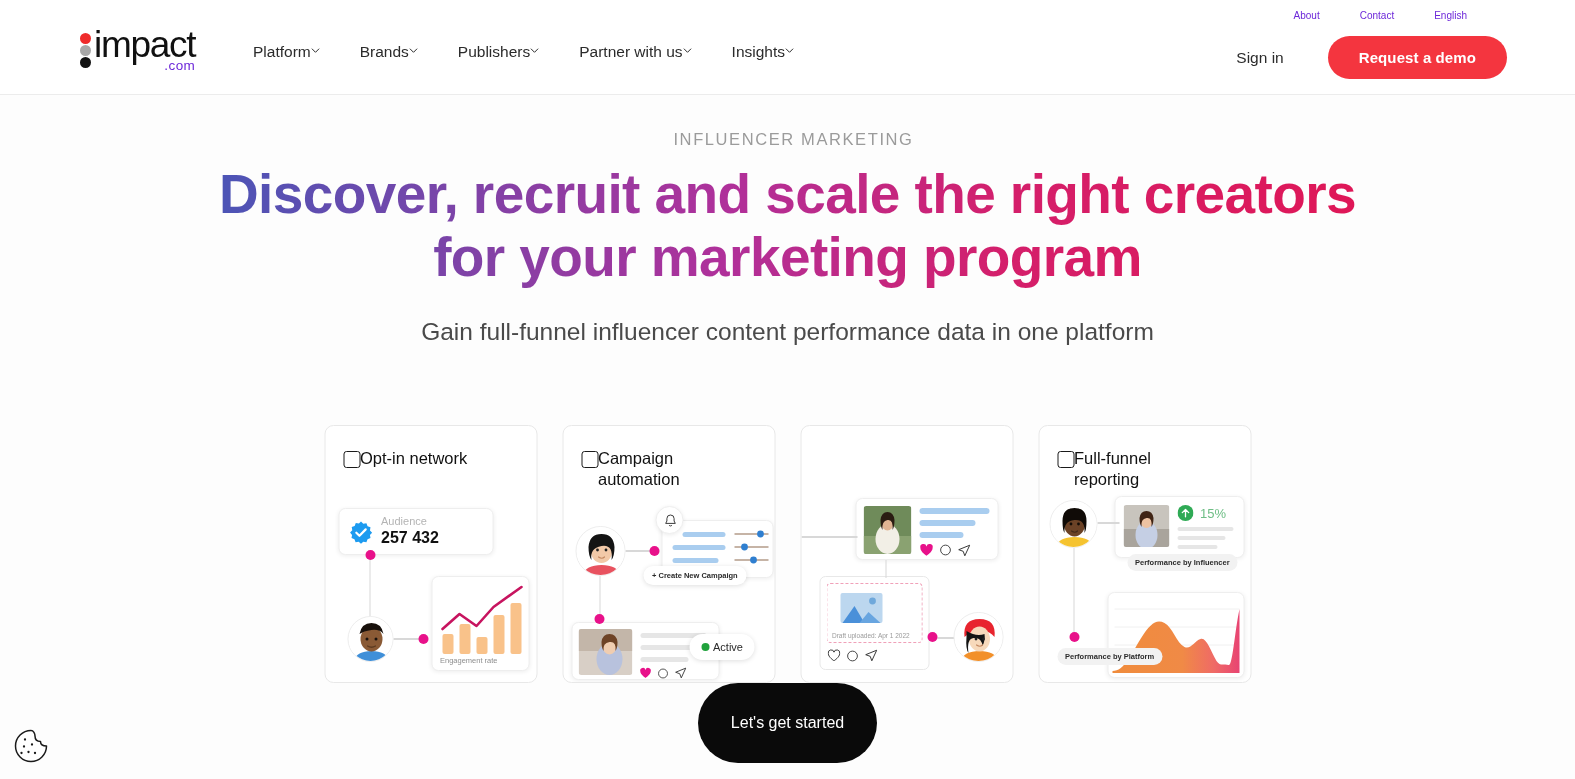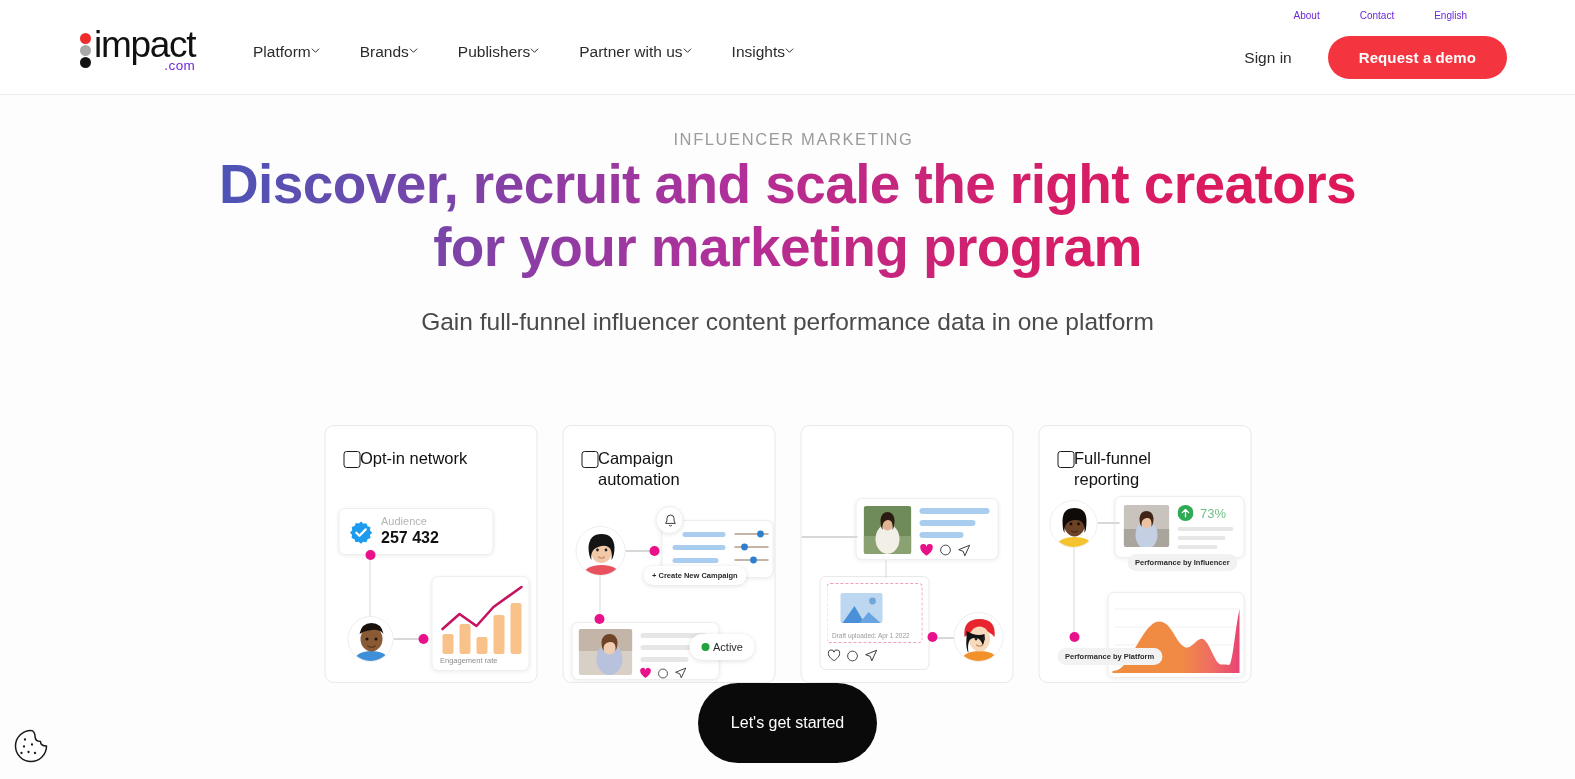--- a/index.html
+++ b/index.html
@@ -54,36 +54,36 @@
   }
   .chev { width: 9px; height: 9px; position: relative; top: -2px; }
   .chev svg { display: block; }
 
   .header-right {
     position: absolute; right: 68px; top: 36px;
     display: flex; align-items: center; gap: 22px;
   }
   .signin {
     font-size: 15.5px; color: #2b2b2b; text-decoration: none; cursor: pointer;
-    margin-right: 14px;
+    margin-right: 22px;
   }
   .demo-btn {
     background: #f4353f; color: #fff; border: none; border-radius: 999px;
     padding: 13px 31px; font-size: 15px; font-weight: 700; cursor: pointer;
     font-family: "Liberation Sans", sans-serif; letter-spacing: 0.1px;
   }
 
   
   .hero { position: absolute; top: 95px; left: 0; right: 0; bottom: 0; text-align: center; }
   .eyebrow {
     margin-top: 35px; font-size: 16.5px; letter-spacing: 1.6px;
     color: #9b9b9b; font-weight: 400; padding-left: 12px;
   }
   .headline {
-    margin-top: 4px; font-size: 55px; font-weight: 700; line-height: 1.14;
+    margin-top: 14px; font-size: 55px; font-weight: 700; line-height: 1.14;
     letter-spacing: -0.6px;
     background: linear-gradient(95deg, #4557b8 0%, #7b44a8 22%, #b0309a 45%, #d41f6b 68%, #e01655 100%);
     -webkit-background-clip: text; background-clip: text;
     -webkit-text-fill-color: transparent; color: transparent;
     max-width: 1200px; margin-left: auto; margin-right: auto;
   }
   .subhead {
     margin-top: 30px; font-size: 24.5px; color: #4a4a4a; font-weight: 400;
   }
 
@@ -459,21 +459,21 @@
               <ellipse cx="23" cy="30" rx="11" ry="14" fill="#c5cfe4"></ellipse>
               <ellipse cx="23" cy="16" rx="6" ry="7" fill="#edc2a2"></ellipse>
               <path d="M16 13 q1-7 7-7 t7 7 q0 6-2 9 q1-10-5-9 t-5 9 q-2-3-2-9z" fill="#402415"></path>
             </svg>
           </div>
           <div style="position:absolute; left:62px; top:8px; display:flex; align-items:center; gap:7px;">
             <svg width="16" height="16" viewBox="0 0 18 18">
               <circle cx="9" cy="9" r="9" fill="#2faa55"></circle>
               <path d="M9 13.2V5.2M5.4 8.6L9 5l3.6 3.6" stroke="#fff" stroke-width="1.5" fill="none" stroke-linecap="round" stroke-linejoin="round"></path>
             </svg>
-            <span style="font-size:13px; font-weight:400; color:#6fbe86;">73%</span>
+            <span style="font-size:13px; font-weight:400; color:#6fbe86;">15%</span>
           </div>
           <div class="bar-gray" style="left:62px; top:30px; width:56px; height:4px;"></div>
           <div class="bar-gray" style="left:62px; top:39px; width:48px; height:4px;"></div>
           <div class="bar-gray" style="left:62px; top:48px; width:40px; height:4px;"></div>
         </div>
         <div class="pill-label" style="left:88px; top:66px;">Performance by Influencer</div>
 
         <div class="mini-card" style="left:68px; top:104px; width:137px; height:86px; overflow:hidden;">
           <svg width="137" height="86" viewBox="0 0 137 86">
             <line x1="6" y1="16" x2="131" y2="16" stroke="#f0f0f0" stroke-width="1"></line>

